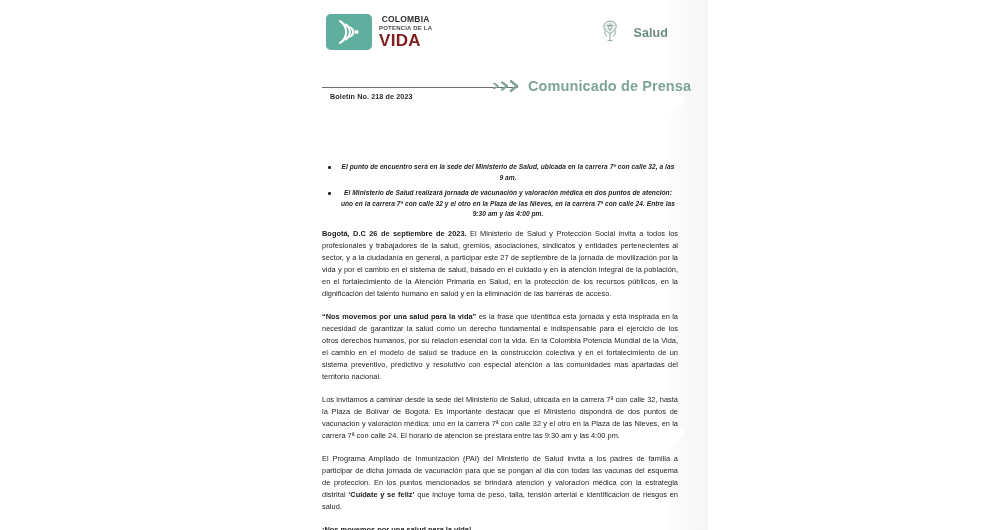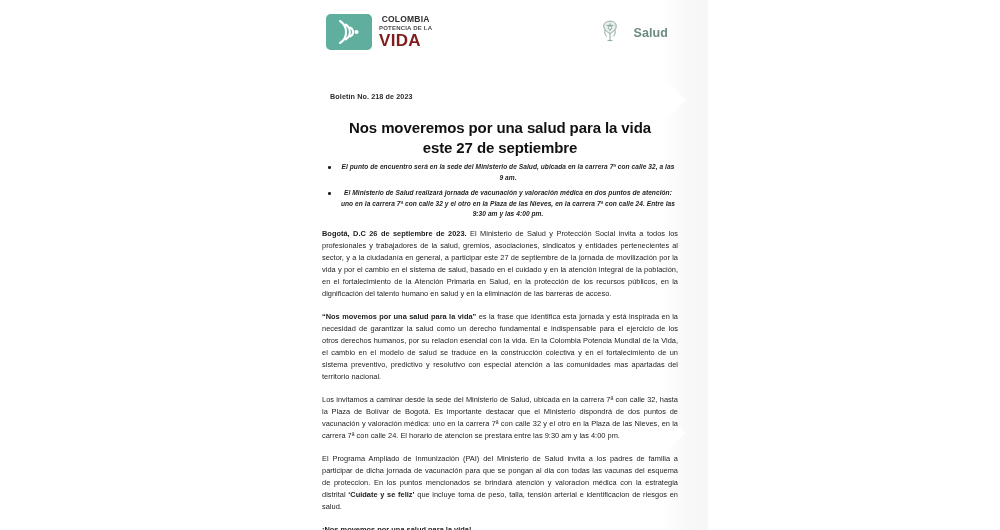--- a/index.html
+++ b/index.html
@@ -293,27 +293,36 @@
             <path d="M13.7 9.6 C15 12.4 13.8 15.4 12 16.6"></path>
             <path d="M9 13.6 v6.8"></path>
             <path d="M6.6 20.6 h4.8"></path>
           </g>
         </svg>
       </span>
       <span class="salud-text">Salud</span>
     </div>
   </div>
 
+  <div class="comunicado-row">
+    <div class="com-line"></div>
+    <div class="chevrons">
+      <svg width="34" height="14" viewBox="0 0 34 14" aria-hidden="true">
+        <g fill="none" stroke="#7FA595" stroke-linecap="round" stroke-linejoin="round">
+          <path d="M2 4.6 L6 7 L2 9.4" stroke-width="1.8"></path>
+          <path d="M10 3.4 L15 7 L10 10.6" stroke-width="2.2"></path>
+          <path d="M19 2.2 L25 7 L19 11.8" stroke-width="2.6"></path>
+        </g>
+      </svg>
+    </div>
+    <div class="comunicado-title">Comunicado de Prensa</div>
+  </div>
 
   <div class="boletin">Boletín No. 218 de 2023</div>
 
-  <div class="headline">
-    <span>Nos moveremos por una salud para la vida</span><br>
-    <span>este 27 de septiembre</span>
-  </div>
 
   <ul class="bullets">
     <li>El punto de encuentro será en la sede del Ministerio de Salud, ubicada en la carrera 7ª con calle 32, a las 9 am.</li>
     <li>El Ministerio de Salud realizará jornada de vacunación y valoración médica en dos puntos de atención: uno en la carrera 7ª con calle 32 y el otro en la Plaza de las Nieves, en la carrera 7ª con calle 24. Entre las 9:30 am y las 4:00 pm.</li>
   </ul>
 
   <div class="body-copy">
 
     <p><span class="b">Bogotá, D.C 26 de septiembre de 2023.</span><span> El Ministerio de Salud y Protección Social invita a todos los profesionales y trabajadores de la salud, gremios, asociaciones, sindicatos y entidades pertenecientes al sector, y a la ciudadanía en general, a participar este 27 de septiembre de la jornada de movilización por la vida y por el cambio en el sistema de salud, basado en el cuidado y en la atención integral de la población, en el fortalecimiento de la Atención Primaria en Salud, en la protección de los recursos públicos, en la dignificación del talento humano en salud y en la eliminación de las barreras de acceso.</span></p>
 

